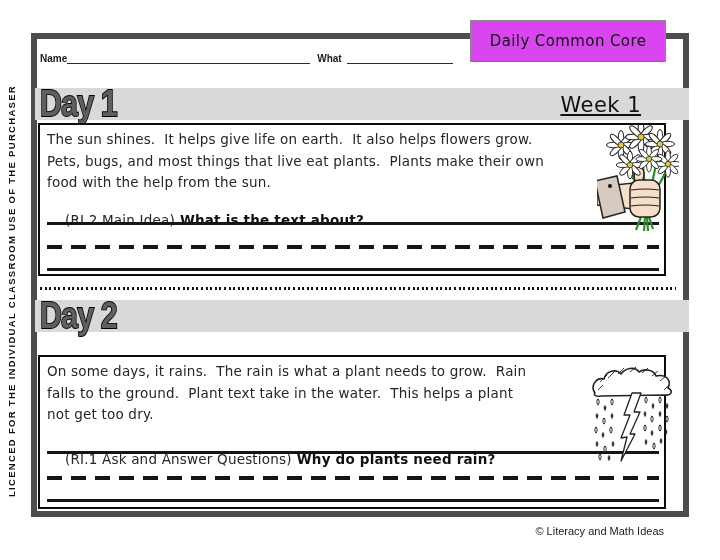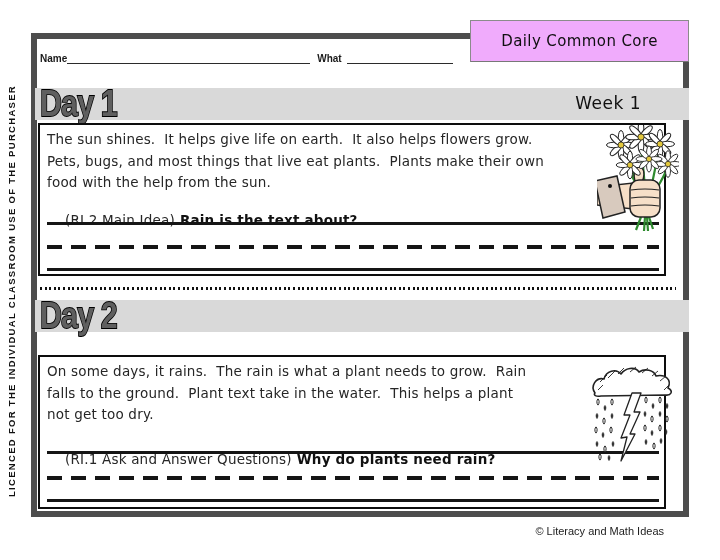--- a/index.html
+++ b/index.html
@@ -12,22 +12,22 @@
     transform:rotate(-90deg); text-align:center;
     font-family:"Liberation Sans", sans-serif; font-size:9.5px; font-weight:600;
     letter-spacing:1.3px; color:#111; white-space:nowrap;
   }
 
   
   .frame{ position:absolute; left:31px; top:33px; width:658px; height:484px;
           border:6px solid #4d4d4d; background:#fff; z-index:1; }
 
   
-  .badge{ position:absolute; left:470px; top:20px; width:219px; height:42px;
-          background:#f0abfc; border:1px solid #8b8b8b; border-bottom-color:#787878;
+  .badge{ position:absolute; left:470px; top:20px; width:196px; height:42px;
+          background:#d946ef; border:1px solid #8b8b8b; border-bottom-color:#787878;
           display:flex; align-items:center; justify-content:center;
           font-size:15px; color:#0f0f0f; z-index:6; letter-spacing:.4px; }
 
   
   .name-row{ position:absolute; left:40px; top:46px; width:424px; height:18px;
              display:flex; align-items:flex-end; z-index:3;
              font-family:"Liberation Sans", sans-serif; font-size:10px; font-weight:700; }
   .blank{ border-bottom:1.5px solid #2b2b2b; height:15px; }
   .blank.name-blank{ width:243px; }
   .blank.date-blank{ width:106px; margin-left:5px; }
@@ -36,21 +36,21 @@
   
   .band{ position:absolute; left:35px; width:654px; height:32px; background:#d9d9d9; z-index:2; }
   .band.one{ top:88px; } .band.two{ top:300px; }
   .day-title{
     position:absolute; left:5px; top:-3px;
     font-family:"Liberation Sans", sans-serif; font-weight:900; font-size:37px; line-height:38px;
     color:#5f5f5f; letter-spacing:-1px;
     -webkit-text-stroke:1.8px #000; paint-order:stroke fill;
     transform:scale(.82,1); transform-origin:left top; white-space:nowrap;
   }
-  .week{ position:absolute; right:48px; top:5px; font-size:17px; color:#111; letter-spacing:.5px; }
+  .week{ position:absolute; right:48px; top:5px; font-size:21px; color:#111; letter-spacing:.5px;text-decoration:underline; }
 
   
   .pbox{ position:absolute; left:38px; width:628px; border:2.5px solid #0d0d0d;
          background:#fff; z-index:2; overflow:visible;padding-left:24px; }
   .pbox.one{ top:123px; height:153px; } .pbox.two{ top:355px; height:154px; }
   .passage{ position:absolute; left:7px; top:4px; font-size:13.5px; line-height:21.5px;
             color:#262626; letter-spacing:.2px; }
   .passage div{ white-space:pre; }
   .q-line{ position:absolute; left:7px; font-size:13.5px; color:#262626; white-space:pre; letter-spacing:.2px; }
   .pbox.one .q-line{ top:71px; } .pbox.two .q-line{ top:78px; }
@@ -97,21 +97,21 @@
   <div class="week">Week 1</div>
 </div>
 
 <div class="pbox one">
   <div class="passage">
     <div>The sun shines.  It helps give life on earth.  It also helps flowers grow.</div>
     <div>Pets, bugs, and most things that live eat plants.  Plants make their own</div>
     <div>food with the help from the sun.</div>
   </div>
   <div class="q-line">
-    <span class="std">(RI.2 Main Idea)</span><span class="q">Rain is the text about?</span>
+    <span class="std">(RI.2 Main Idea)</span><span class="q">What is the text about?</span>
   </div>
   <div class="wline solid s1"></div>
   <div class="wline dashed d1"></div>
   <div class="wline solid s2"></div>
 
   <svg class="flower-art" viewBox="0 0 82 110" xmlns="http://www.w3.org/2000/svg">
     <defs>
       <g id="daisy">
         <g fill="#fff" stroke="#222" stroke-width="1">
           <ellipse cx="0" cy="-7.5" rx="2.7" ry="7"></ellipse>

